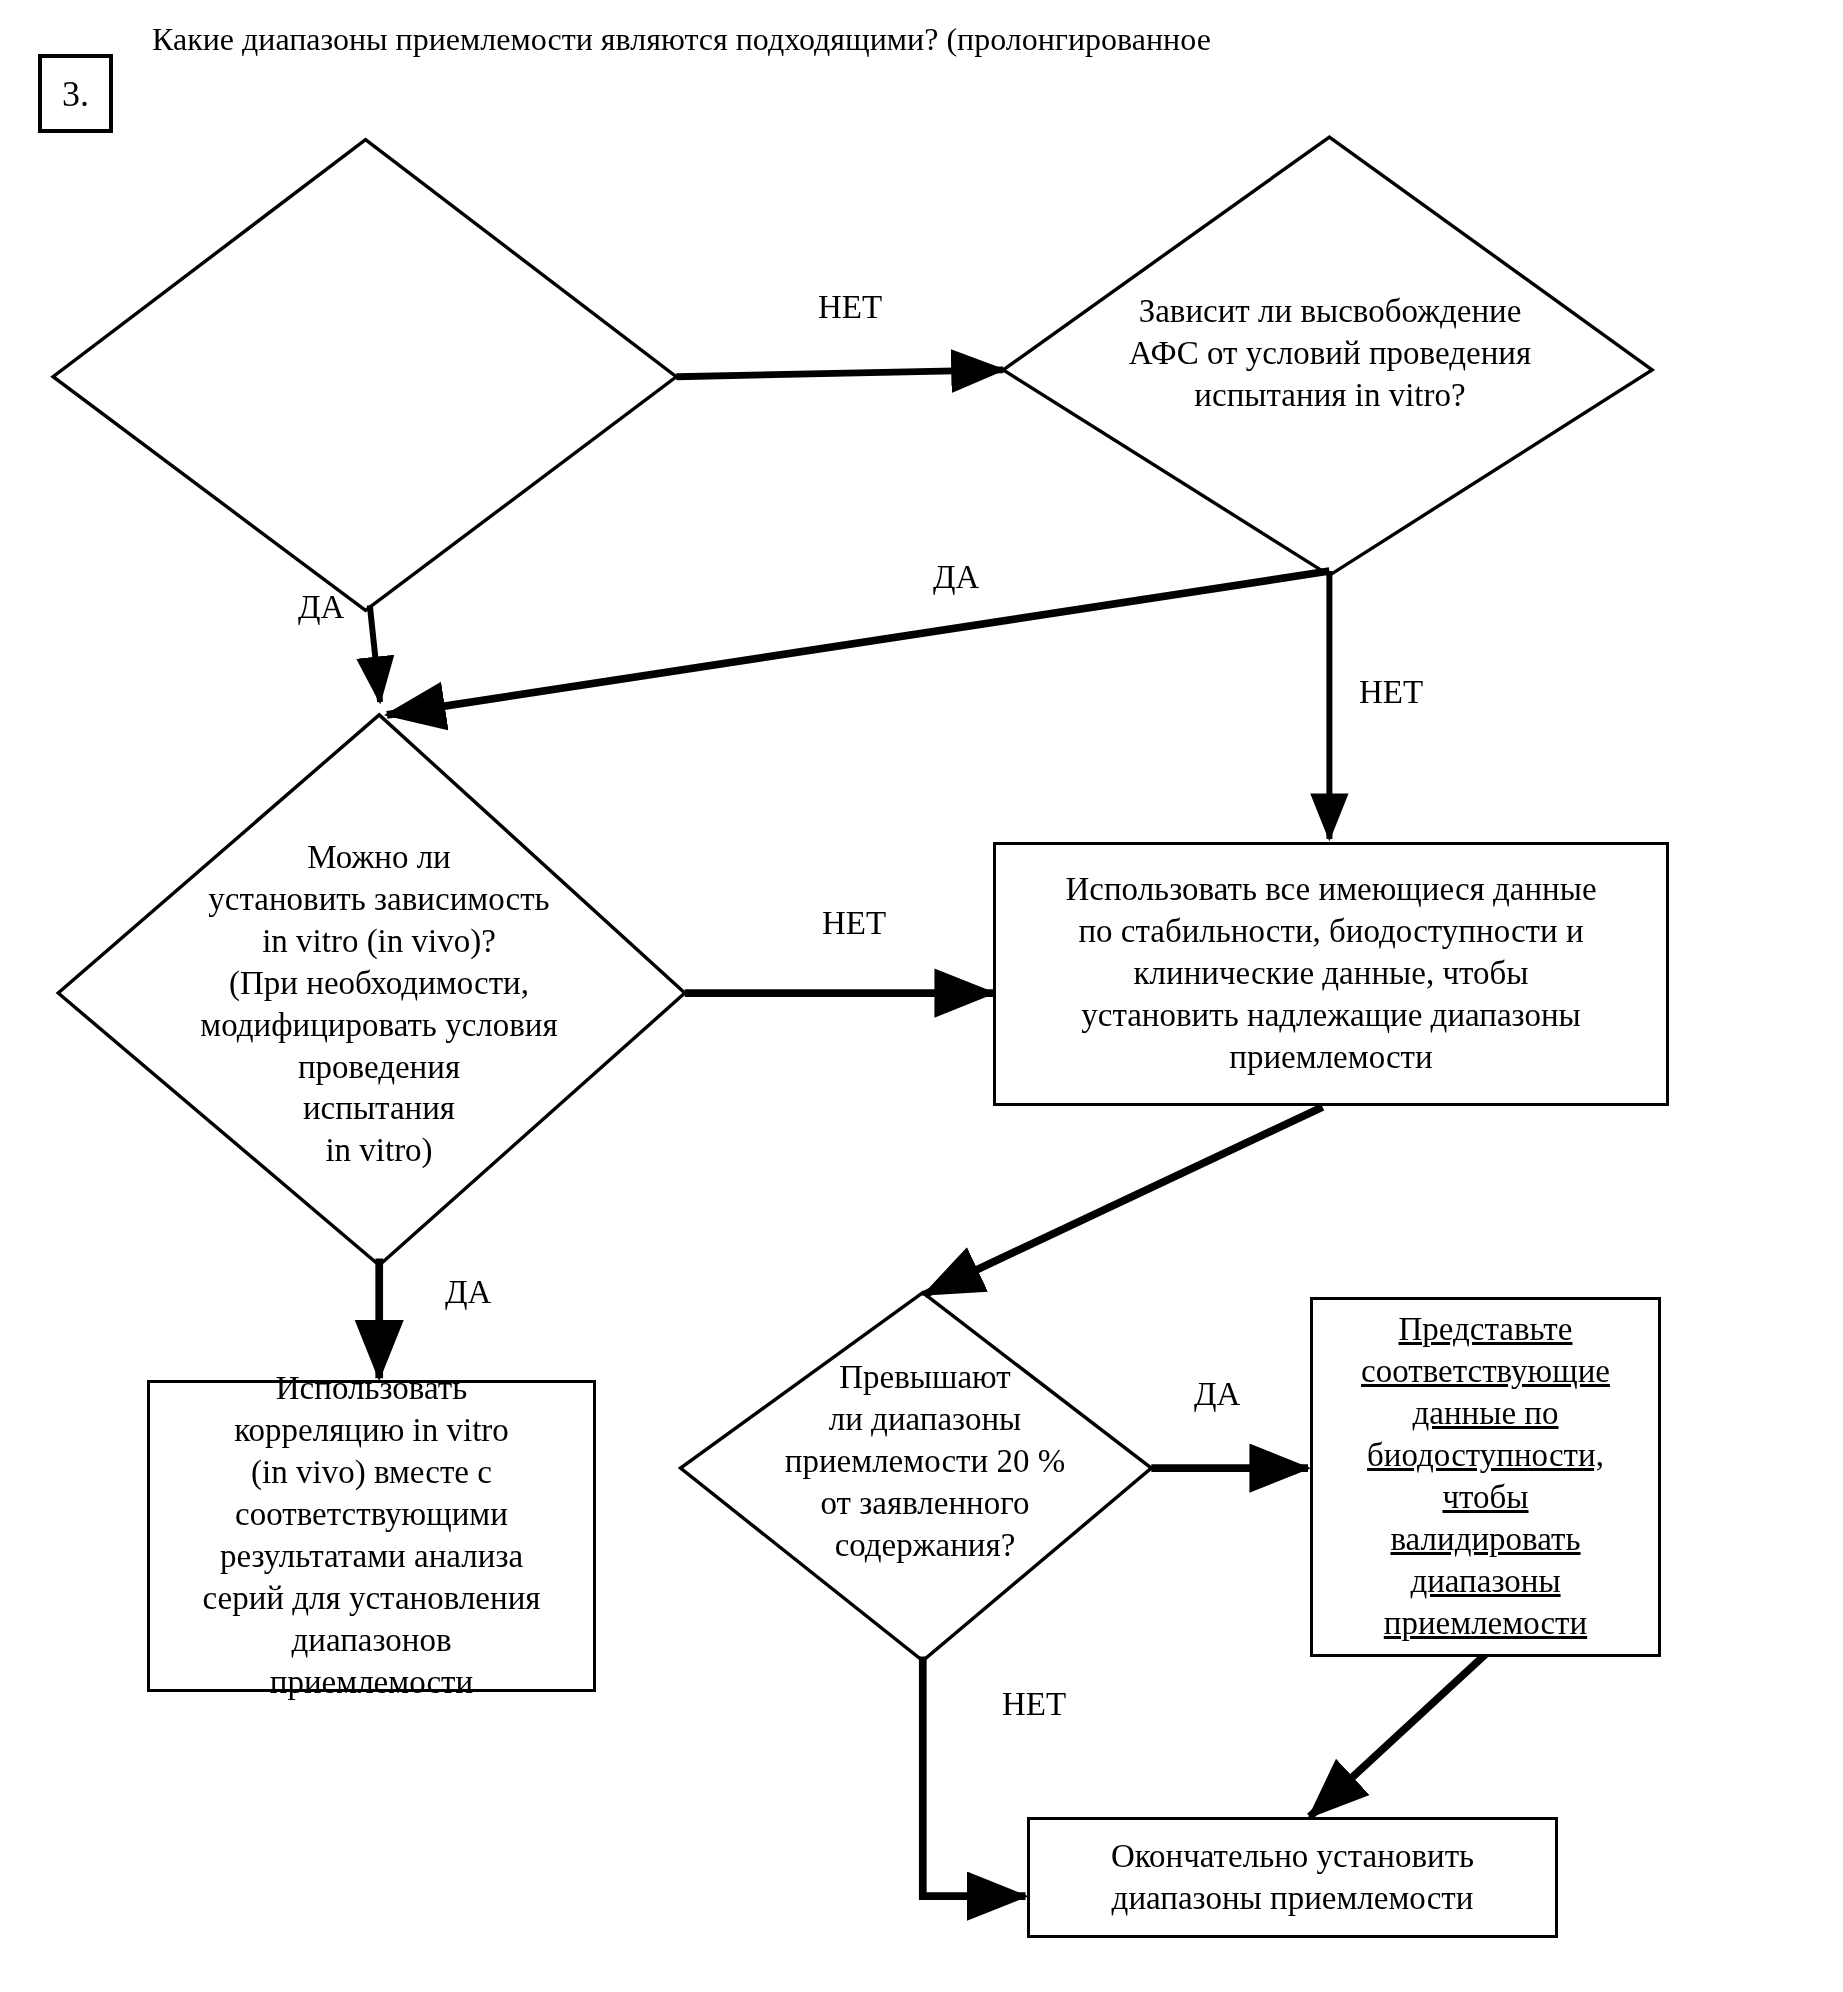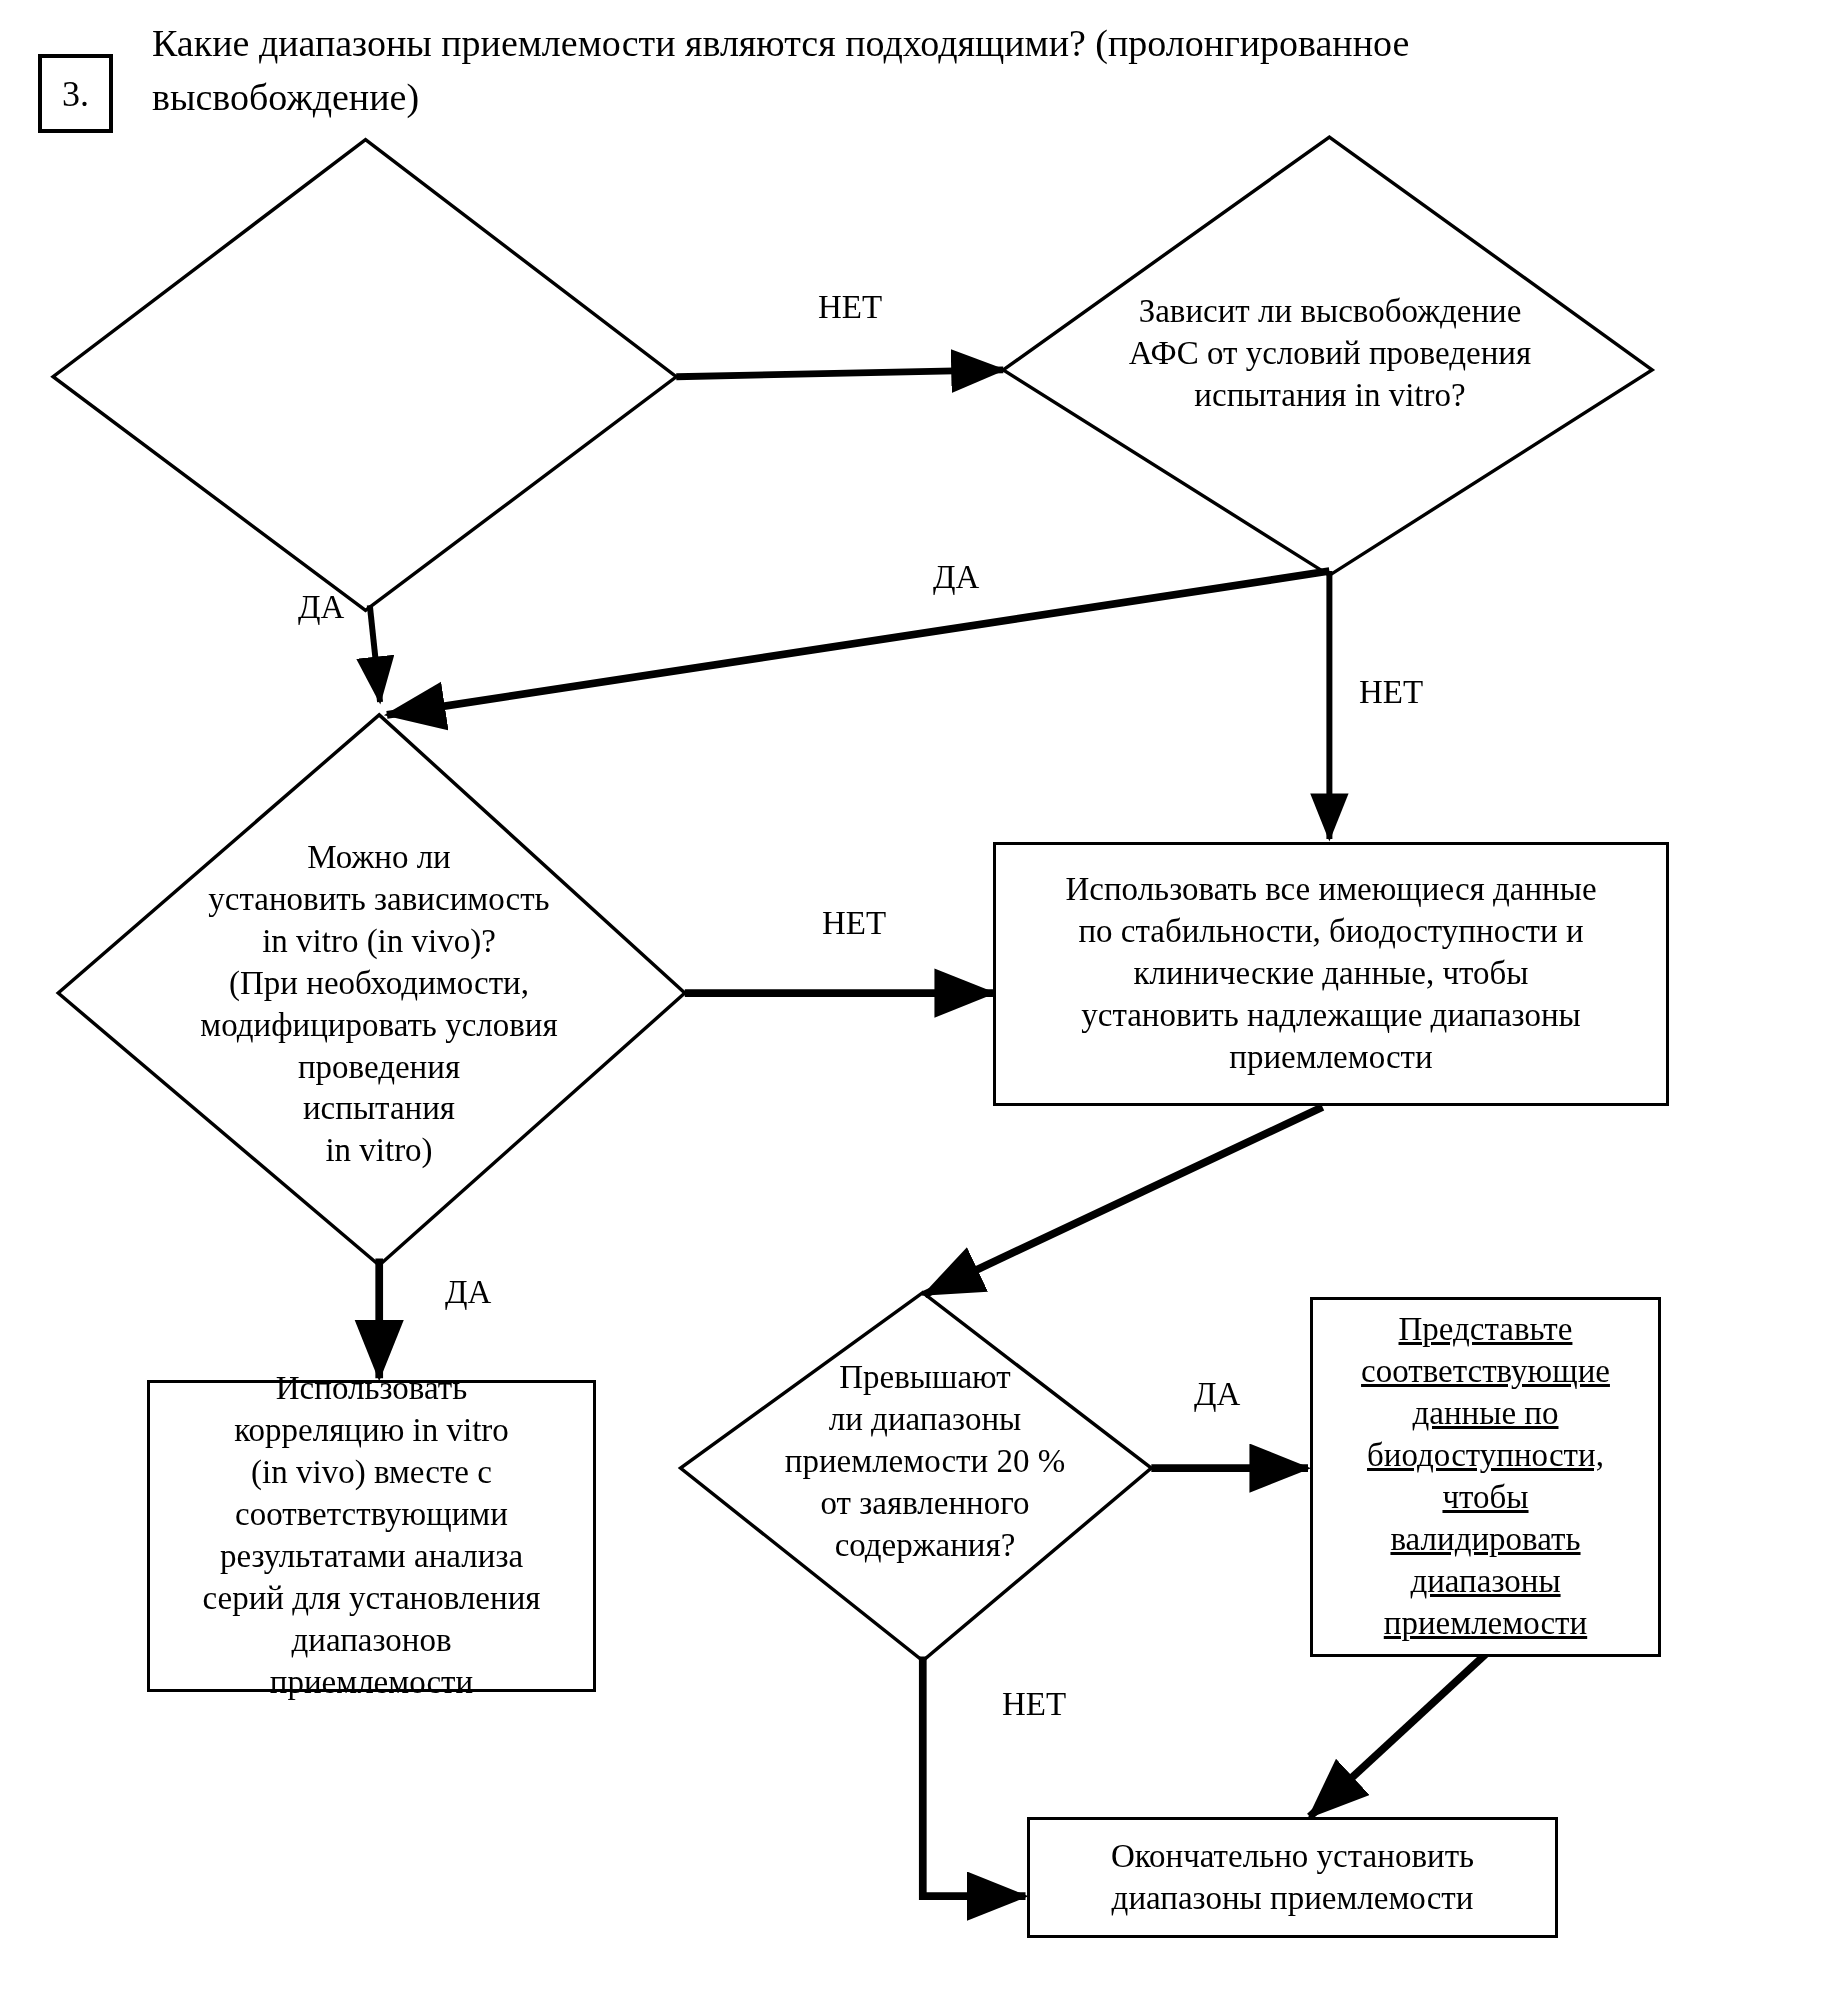--- a/index.html
+++ b/index.html
@@ -37,21 +37,21 @@
     align-items: center;
     justify-content: center;
     font-size: 36px;
     line-height: 1;
   }
   #header-title {
     position: absolute;
     left: 152px;
     top: 17px;
     width: 1601px;
-    font-size: 38px;
+    font-size: 32px;
     line-height: 1.42;
     text-align: justify;
     text-align-last: left;
   }
   #header-title .l2 { display:block; }
 
   
   #edges {
     position: absolute;
     left: 0;
@@ -94,21 +94,20 @@
 <body>
 
 <div id="page">
 
   <div id="header-row">
     <div id="num-box">
       <span>3.</span>
     </div>
     <div id="header-title">
       <span>Какие диапазоны приемлемости являются подходящими? (пролонгированное</span>
-      <span class="l2">высвобождение)</span>
     </div>
   </div>
 
   <svg id="edges" viewBox="0 0 2153 2328">
     <defs>
       <marker id="arrow" markerWidth="9" markerHeight="9" refX="7.6" refY="3.2" orient="auto" markerUnits="strokeWidth">
         <path d="M0,0 L8,3.2 L0,6.4 z" fill="#000"></path>
       </marker>
     </defs>
 

